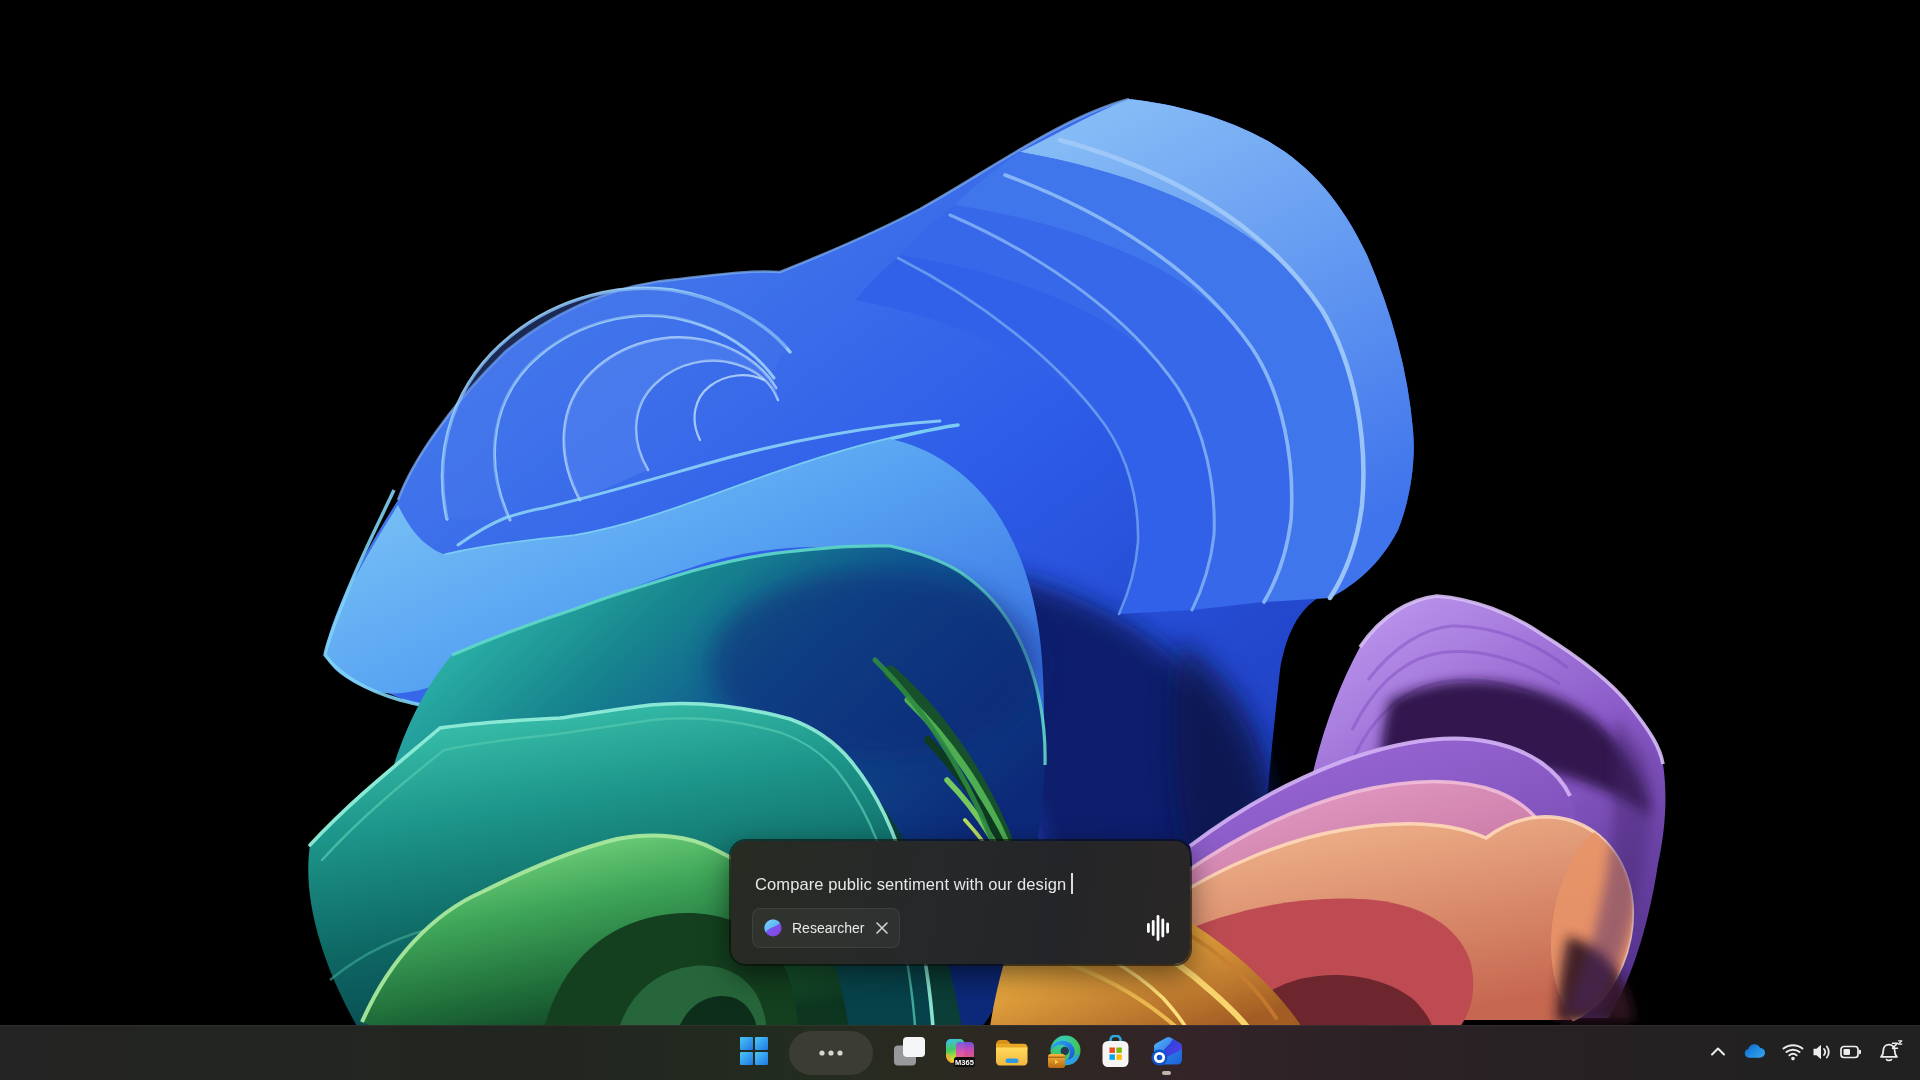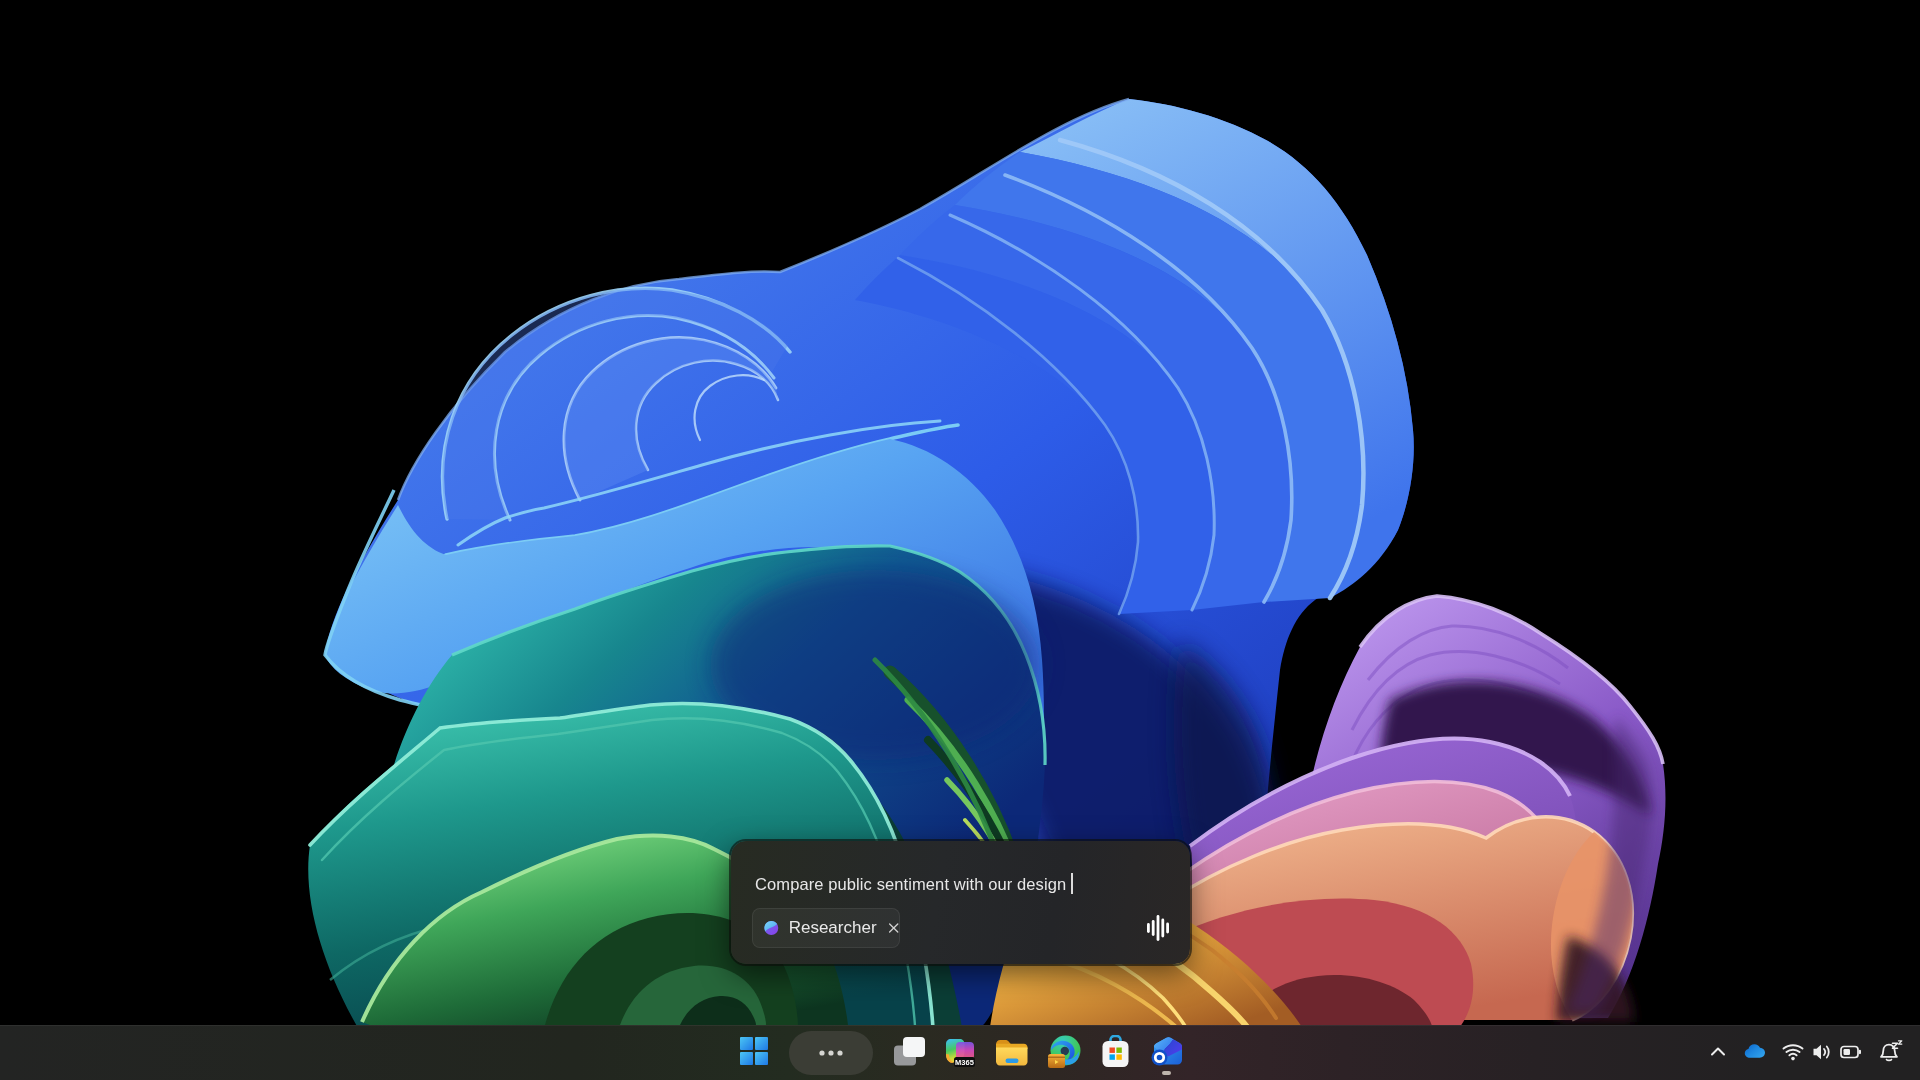--- a/index.html
+++ b/index.html
@@ -9,21 +9,21 @@
 
 .cmdbar{position:absolute;left:731px;top:841px;width:459px;height:123px;border-radius:15px;
  background:linear-gradient(100deg,#272b22 0%,#26282a 45%,#242528 70%,#2a2726 100%);
  box-shadow:0 0 0 2px rgba(12,14,10,0.6),0 10px 30px rgba(0,0,0,0.55);
 }
 .cmdtext{position:absolute;left:24px;top:32px;font-size:16.5px;color:#e7e7e7;white-space:nowrap;letter-spacing:0.1px;}
 .cursor{display:inline-block;width:1.6px;height:21px;background:#dcdcdc;vertical-align:-4.5px;margin-left:5px;}
 .chip{position:absolute;left:21px;top:67px;width:148px;height:40px;border-radius:8px;
  background:rgba(255,255,255,0.045);border:1px solid rgba(255,255,255,0.07);
  display:flex;align-items:center;padding-left:11px;}
-.chip .label{font-size:17px;color:#e9e9e9;margin-left:10px;}
+.chip .label{font-size:14px;color:#e9e9e9;margin-left:10px;}
 .chip .x{margin-left:11px;}
 .voice{position:absolute;right:21px;top:74px;}
 
 .taskbar{position:absolute;left:0;top:1025px;width:1920px;height:55px;
  background:linear-gradient(90deg,#232423 0%,#22261f 30%,#232c20 41%,#2a2a21 48%,#2e2723 55%,#332428 62%,#2d2226 70%,#272124 80%,#222122 92%,#222122 100%);
  border-top:1px solid rgba(255,255,255,0.055);}
 .tbi{position:absolute;top:0;}
 </style>
 </head>
 <body>

